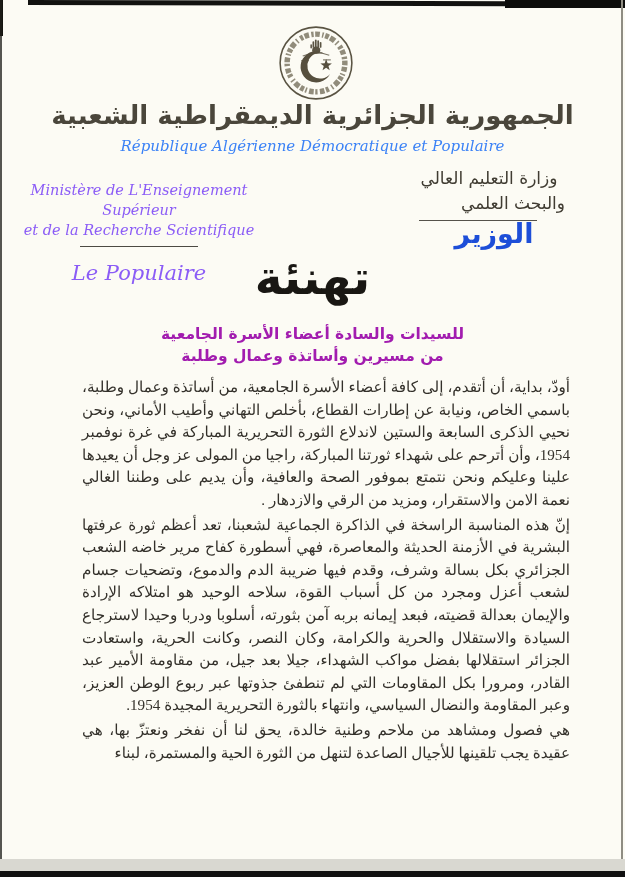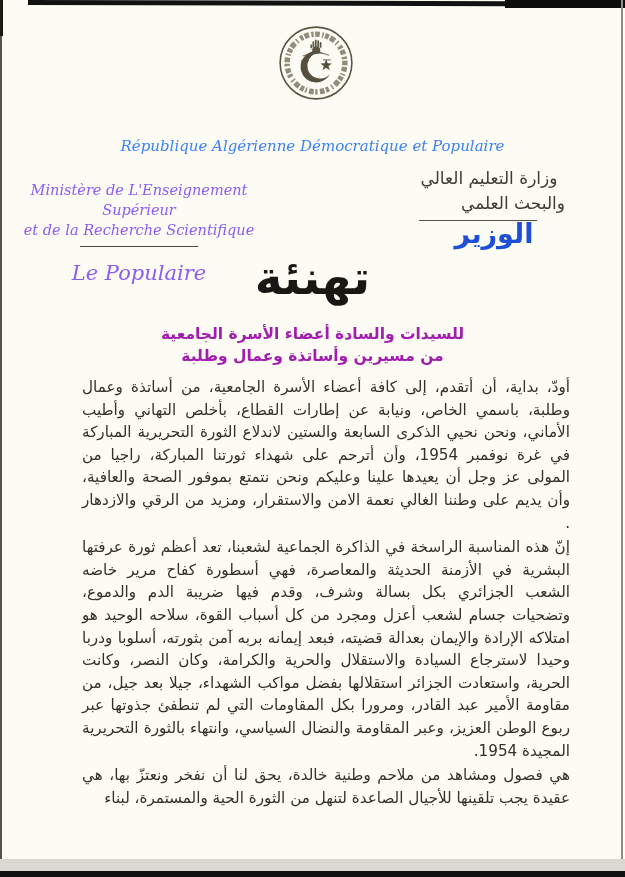--- a/index.html
+++ b/index.html
@@ -57,21 +57,21 @@
   .addressee{
     position:absolute;left:0;top:324px;width:625px;text-align:center;
     direction:rtl;font-weight:bold;font-size:15.5px;line-height:21.5px;
     color:#a21caf;
   }
   .body-text{
     position:absolute;left:70px;top:376px;width:500px;
     direction:rtl;text-align:justify;
     font-size:15.2px;line-height:22.6px;color:#33302a;
   }
-  .body-text p{margin:0 0 2px 12px;}
+  .body-text p{margin:0 0 2px 12px;font-family:Liberation Serif, serif;}
 </style>
 </head>
 <body>
 
 <div class="page">
 
   <div class="edge-top"></div>
   <div class="edge-top-right"></div>
   <div class="edge-left-top"></div>
   <div class="edge-left"></div>
@@ -89,20 +89,21 @@
       <rect x="54.8" y="23" width="2.2" height="7.5" rx="1.1"></rect>
       <rect x="42.8" y="26" width="2" height="5.5" rx="1"></rect>
       <ellipse cx="50.3" cy="33.5" rx="5.2" ry="4.6"></ellipse>
     </g>
     <path d="M33 41 q17 -7 34 -1" stroke="#5a5443" fill="none" stroke-width="1.4" opacity="0.8"></path>
     <path d="M31 47 h10 M59 46 h10" stroke="#5a5443" stroke-width="1.4" opacity="0.7"></path>
     <path d="M 61 38 A 20 20 0 1 0 68 64 A 16.5 16.5 0 1 1 61 38 Z" fill="#564f3e"></path>
     <polygon fill="#564f3e" points="63,45 64.9,50.4 70.4,50.6 66,54 67.6,59.4 63,56.2 58.4,59.4 60,54 55.6,50.6 61.1,50.4"></polygon>
   </svg>
 
+  <div class="title-ar">الجمهورية الجزائرية الديمقراطية الشعبية</div>
   <div class="title-fr">République Algérienne Démocratique et Populaire</div>
 
   <div class="min-fr">
     <div>Ministère de L'Enseignement Supérieur</div>
     <div>et de la Recherche Scientifique</div>
     <div class="rule"></div>
     <div class="signatory">Le Populaire</div>
   </div>
 
   <div class="min-ar">

